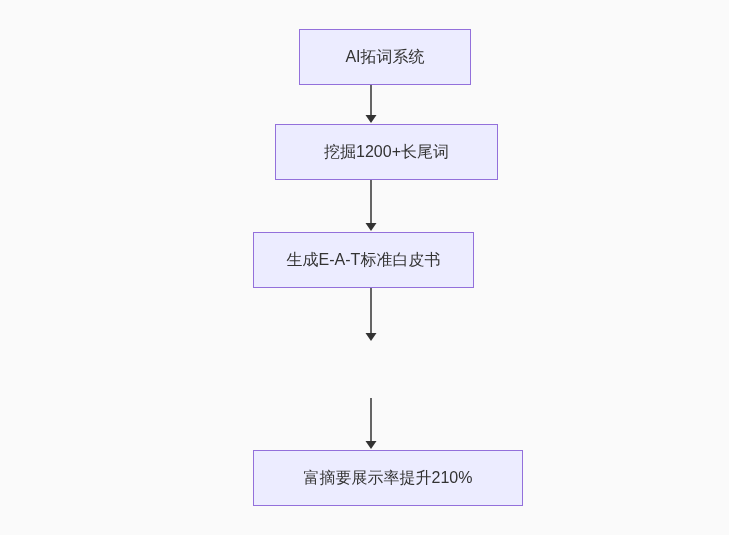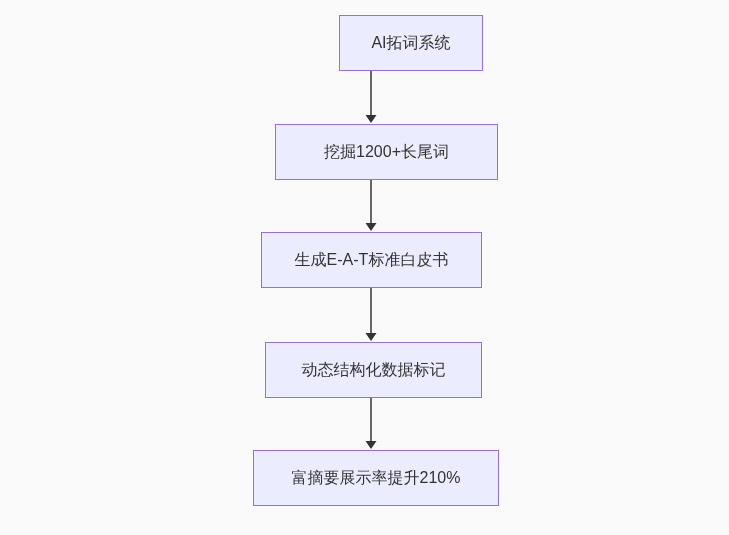--- a/index.html
+++ b/index.html
@@ -38,25 +38,25 @@
     align-items: center;
     justify-content: center;
     text-align: center;
     font-size: 16px;
     line-height: 1.2;
   }
   .node span {
     display: block;
     white-space: nowrap;
   }
-  .n1 { left: 299px; top: 15px;  width: 144px; margin-left: 40px; }
+  .n1 { left: 299px; top: 29px;  width: 172px; }
   .n2 { left: 275px; top: 124px; width: 223px; }
-  .n3 { left: 261px; top: 232px; width: 221px; }
+  .n3 { left: 253px; top: 232px; width: 221px; }
   .n4 { left: 265px; top: 342px; width: 217px; }
-  .n5 { left: 253px; top: 450px; width: 246px; }
+  .n5 { left: 253px; top: 450px; width: 270px; }
 </style>
 </head>
 <body>
 
 <div id="canvas">
 
   <svg id="edge-layer" viewBox="0 0 729 535" xmlns="http://www.w3.org/2000/svg">
     <g>
       <line x1="371" y1="71" x2="371" y2="116" stroke="#333333" stroke-width="1.5"></line>
       <polygon points="365.5,115 376.5,115 371,123" fill="#333333"></polygon>
@@ -80,21 +80,18 @@
   </div>
 
   <div class="node n2">
     <span>挖掘1200+长尾词</span>
   </div>
 
   <div class="node n3">
     <span>生成E-A-T标准白皮书</span>
   </div>
 
-  <div class="node n4">
-    <span>动态结构化数据标记</span>
-  </div>
 
   <div class="node n5">
     <span>富摘要展示率提升210%</span>
   </div>
 
 </div>
 
 </body></html>

